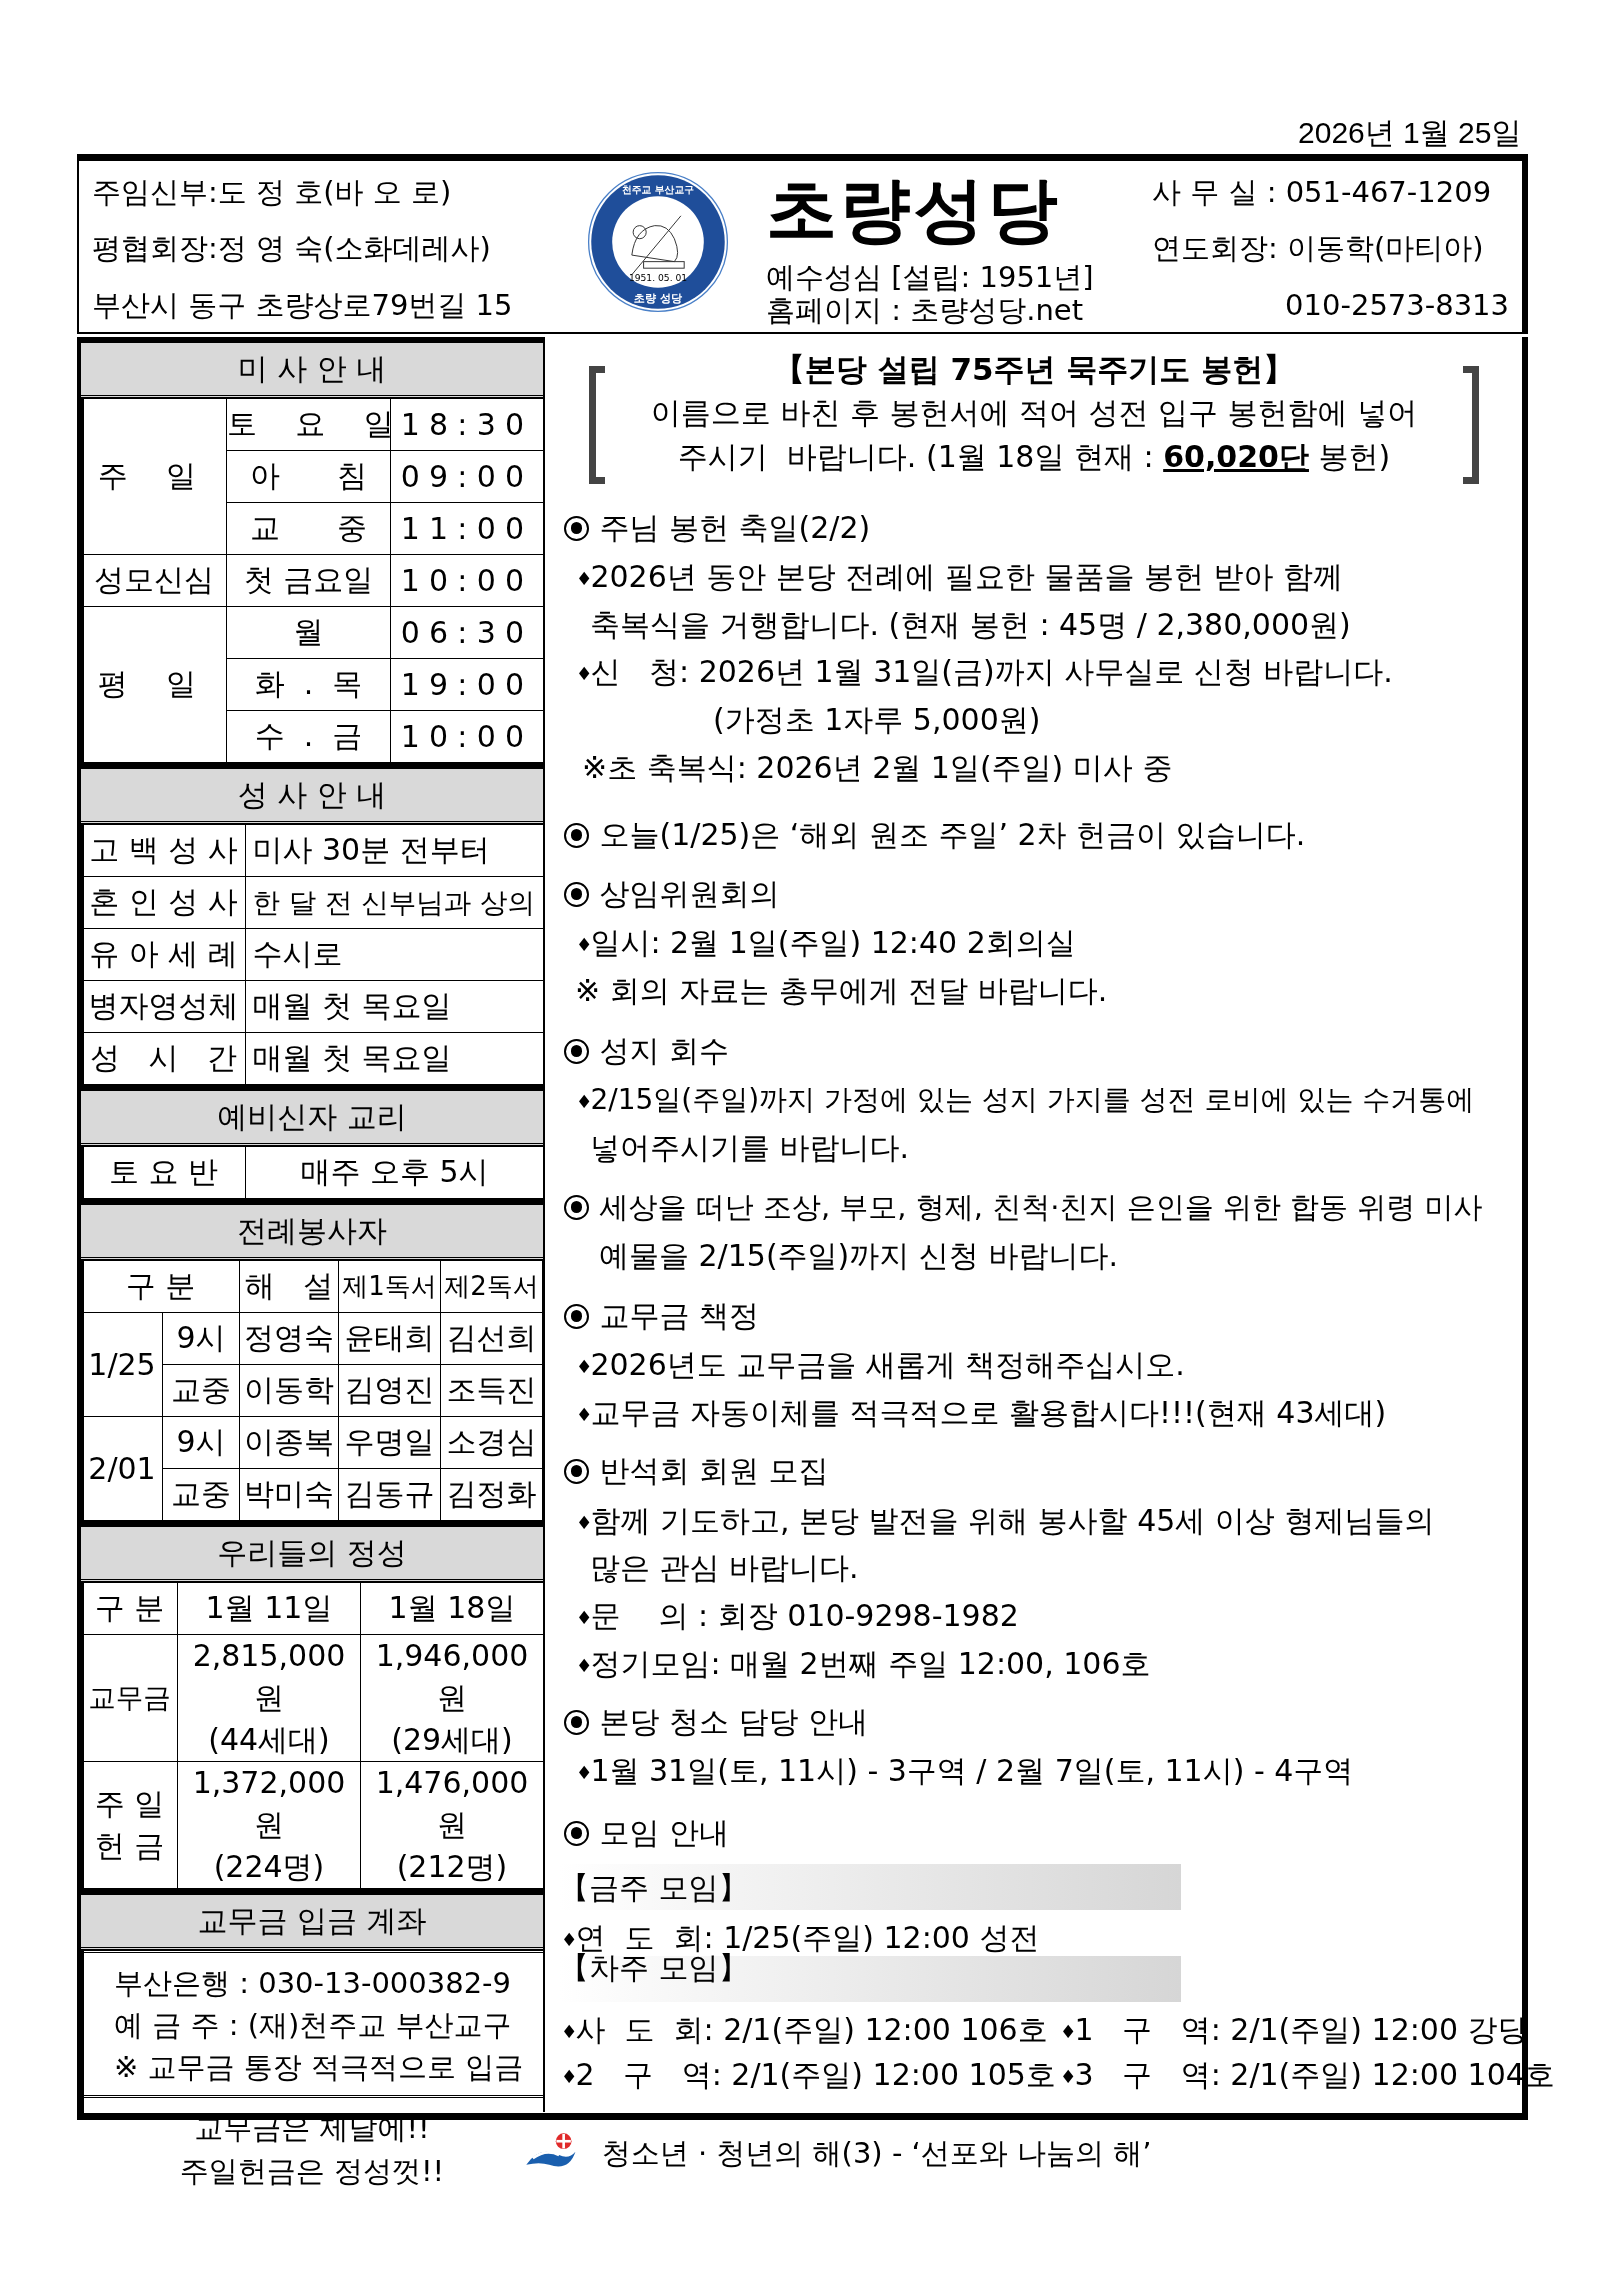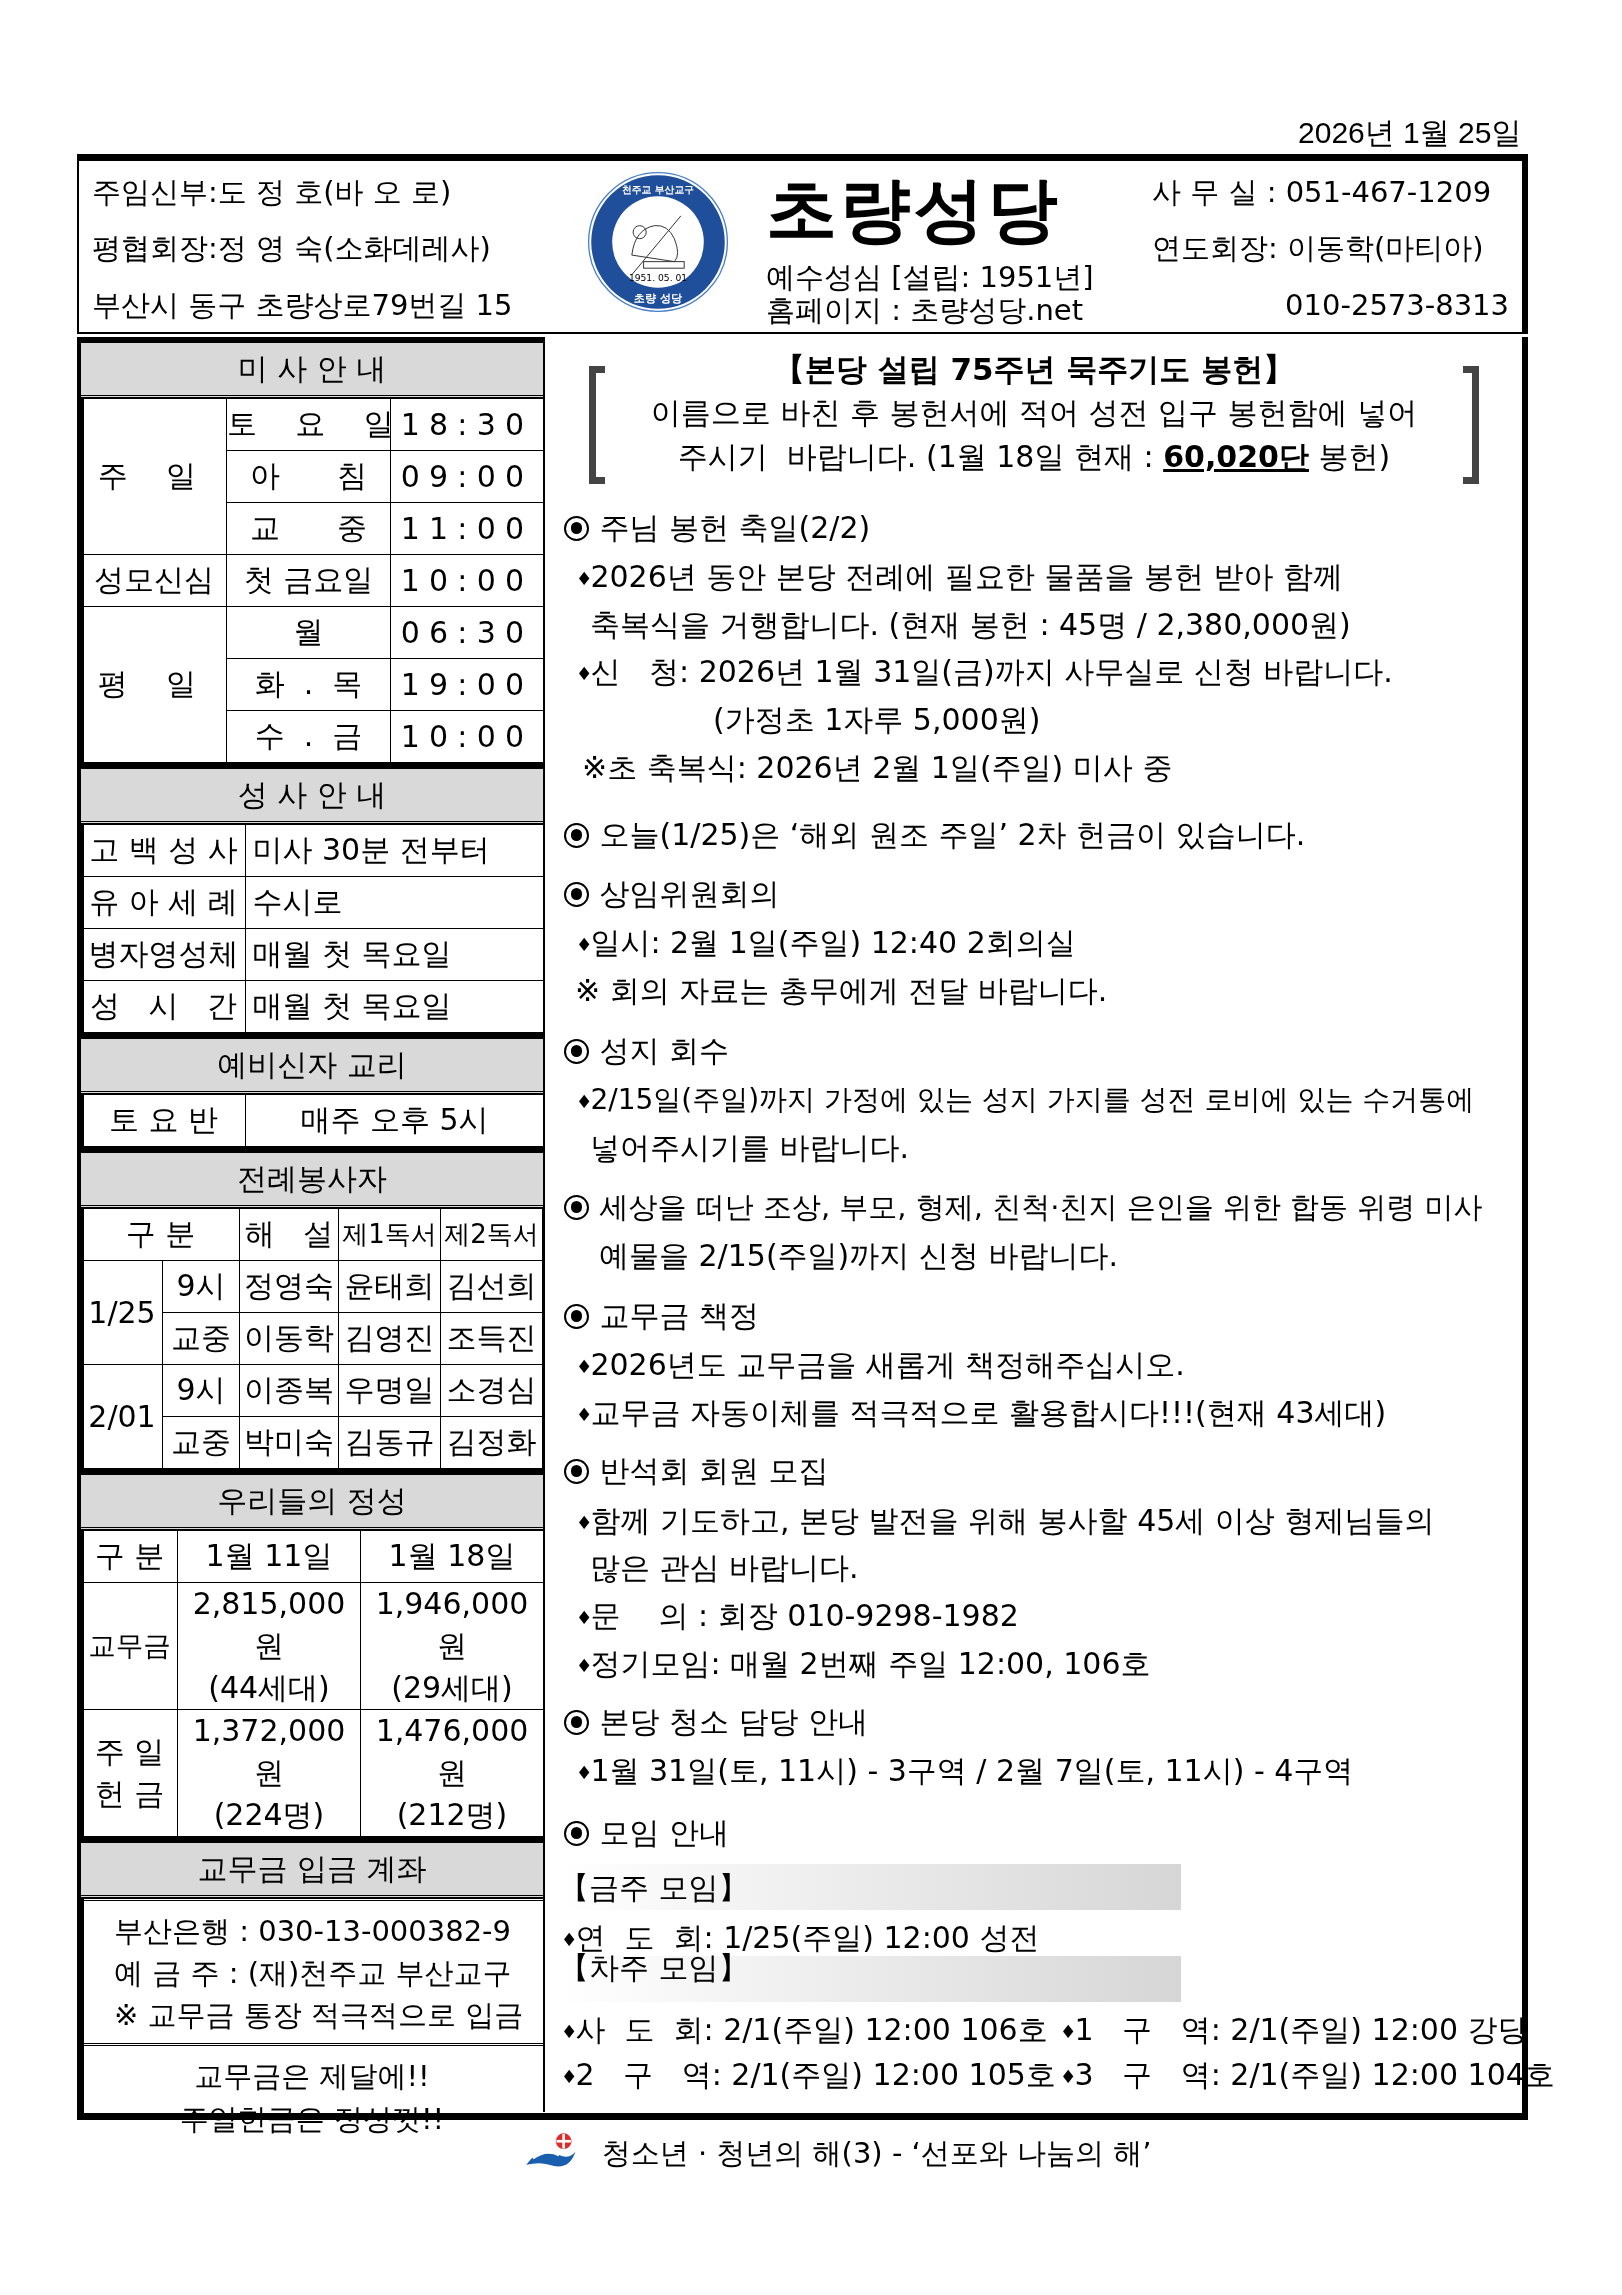--- a/index.html
+++ b/index.html
@@ -127,20 +127,24 @@
     <colgroup>
         <col style="width:164px">
         <col style="width:298px">
       </colgroup>
     <tbody>
         <tr>
           <td style="white-space:pre">고 백 성 사</td>
           <td class="left">미사 30분 전부터</td>
         </tr>
     <tr>
+          <td style="white-space:pre">혼 인 성 사</td>
+          <td class="left" style="font-size:27.5px">한 달 전 신부님과 상의</td>
+        </tr>
+    <tr>
           <td style="white-space:pre">유 아 세 례</td>
           <td class="left">수시로</td>
         </tr>
     <tr>
           <td>병자영성체</td>
           <td class="left">매월 첫 목요일</td>
         </tr>
     <tr>
           <td style="white-space:pre">성   시   간</td>
           <td class="left">매월 첫 목요일</td>

